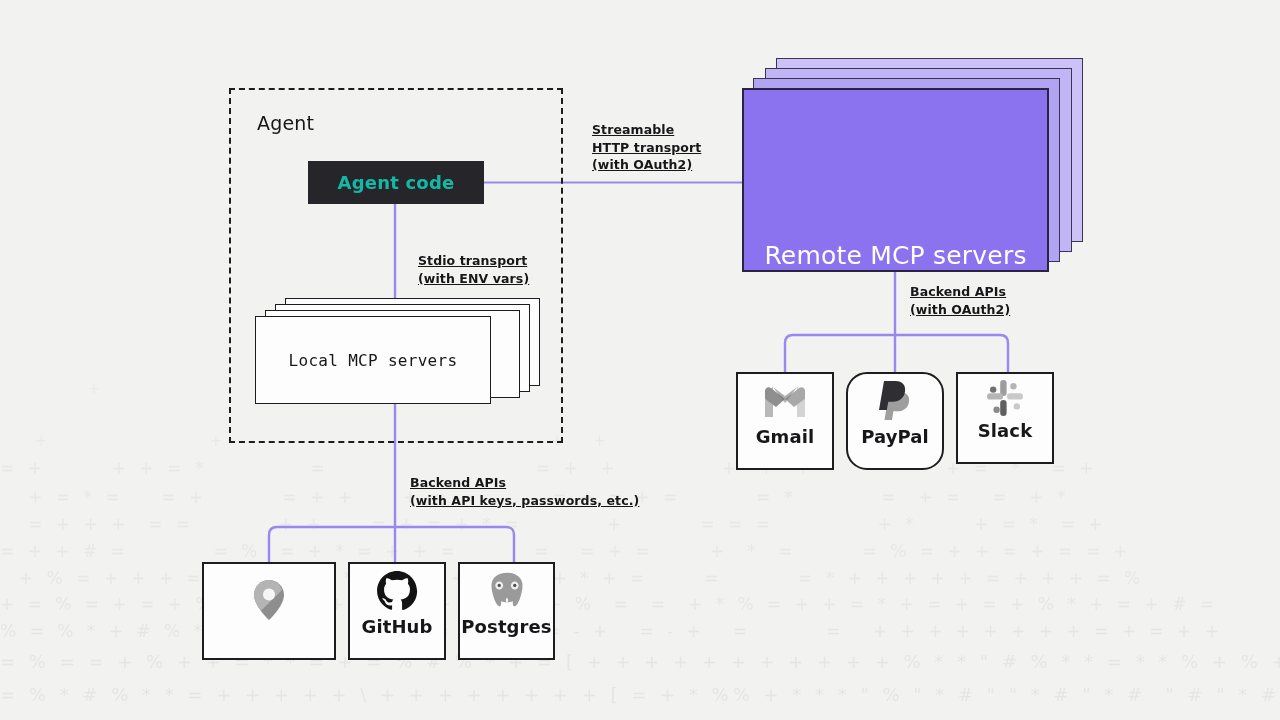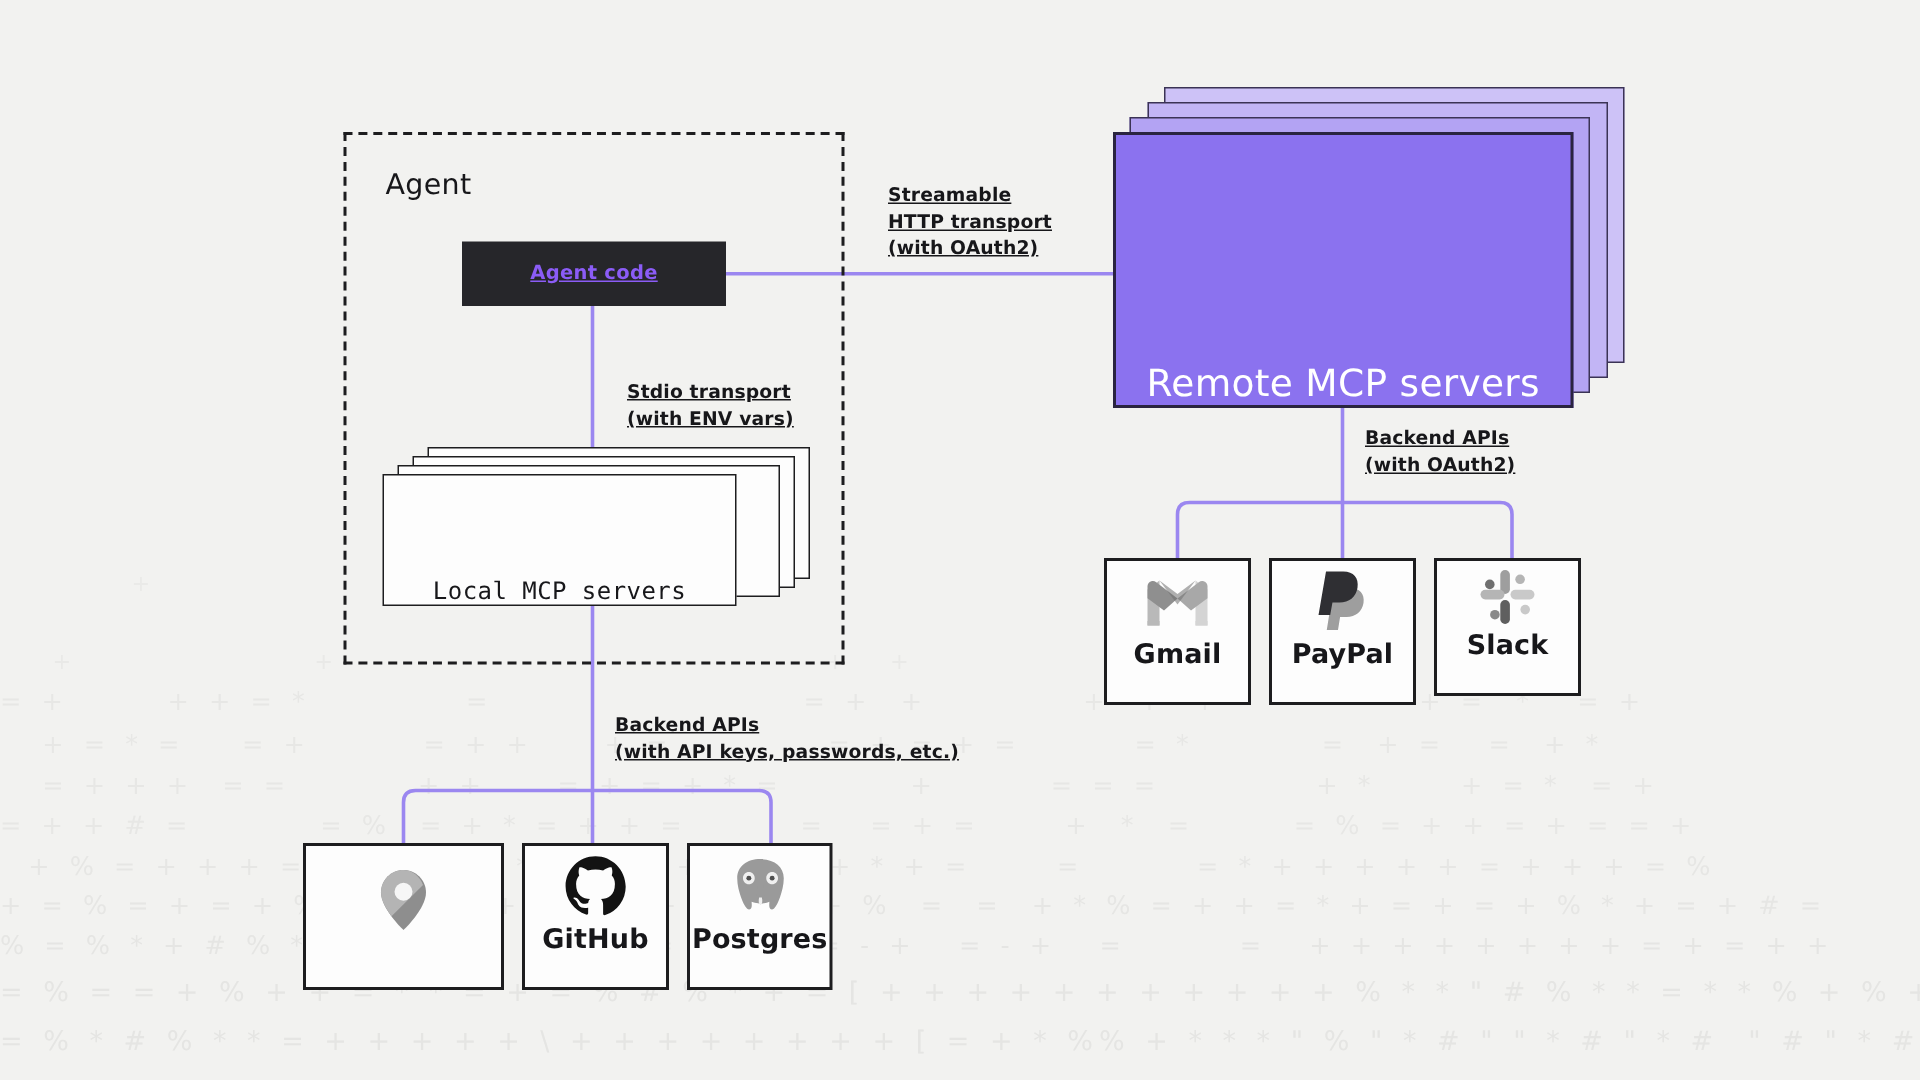--- a/index.html
+++ b/index.html
@@ -54,39 +54,38 @@
 
   .agent-code {
     position: absolute;
     left: 308px; top: 161px;
     width: 176px; height: 43px;
     background: #26262a;
     display: flex; align-items: center; justify-content: center;
     z-index: 4;
   }
   .agent-code span {
-    color: #8b5cf6;
-    font-size: 13px;
+    color: #14b8a6;
+    font-size: 18px;
     font-weight: 600;
     letter-spacing: .2px;
-    text-decoration: underline;
   }
 
   
   .stack { position: absolute; z-index: 3; }
   .stack .layer {
     position: absolute;
     border: 1.6px solid #1d1d1f;
     background: #fdfdfd;
   }
   .stack .front {
     position: absolute;
     border: 1.6px solid #1d1d1f;
     background: #fdfdfd;
-    display: flex; align-items: flex-end; justify-content: center;
+    display: flex; align-items: center; justify-content: center;
   }
   .stack .front span {
     font-family: "DejaVu Sans Mono", monospace;
     font-size: 16px;
     color: #17171a;
     letter-spacing: .3px;
   }
 
   
   #remote-stack { position: absolute; left: 742px; top: 58px; z-index: 3; }
@@ -255,21 +254,21 @@
         <path fill="#d4d4d4" d="M43 34V10l-8-6v30z"></path>
         <path fill="#a8a8a8" d="M43 8c0-3-3.4-4.7-5.8-2.9L23 16l9 8 11-8.2z"></path>
         <path fill="#6f6f6f" d="M11 4l12 9 12-9-12 16z" opacity="0.55"></path>
         <rect x="3" y="31" width="8" height="3" fill="#b9b9b9"></rect>
         <rect x="35" y="31" width="8" height="3" fill="#d4d4d4"></rect>
       </svg>
     </div>
     <div class="tlabel">Gmail</div>
   </div>
 
-  <div class="tile" style="left:846px; top:372px; width:98px; height:98px;">
+  <div class="tile" style="left:846px; top:372px; width:98px; height:98px;border-radius:21px;">
     <div class="glyph">
       <svg width="40" height="44" viewBox="0 0 40 44">
         <path fill="#9e9e9e" d="M14 13h11c6.3 0 10 3.8 9 10-.9 5.7-5.3 9.3-11.3 9.3h-4.3L17 41h-7.5L14 13z"></path>
         <path fill="#2f2f33" d="M9 2h11.6C27.4 2 31 6.2 30 12.8c-1 6.2-5.6 9.9-12 9.9h-4.7L11.8 31H4L9 2z"></path>
       </svg>
     </div>
     <div class="tlabel">PayPal</div>
   </div>
 
   <div class="tile" style="left:956px; top:372px; width:98px; height:92px;">

